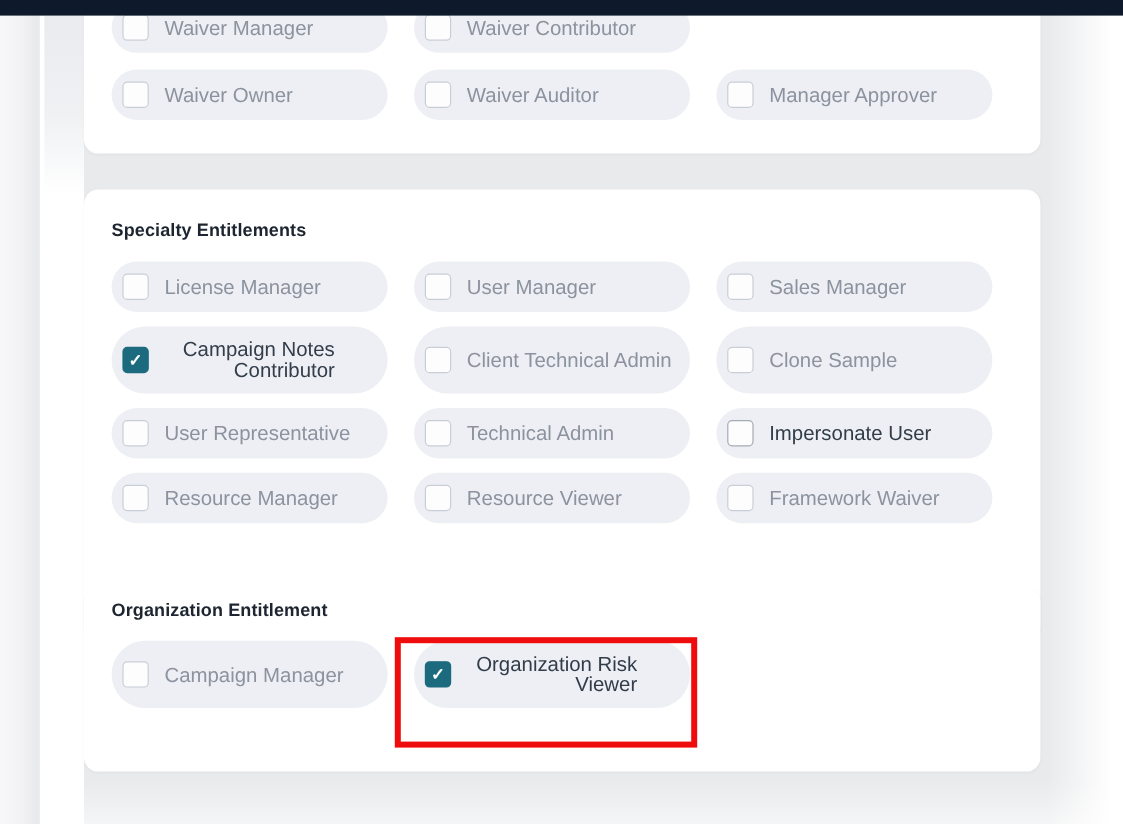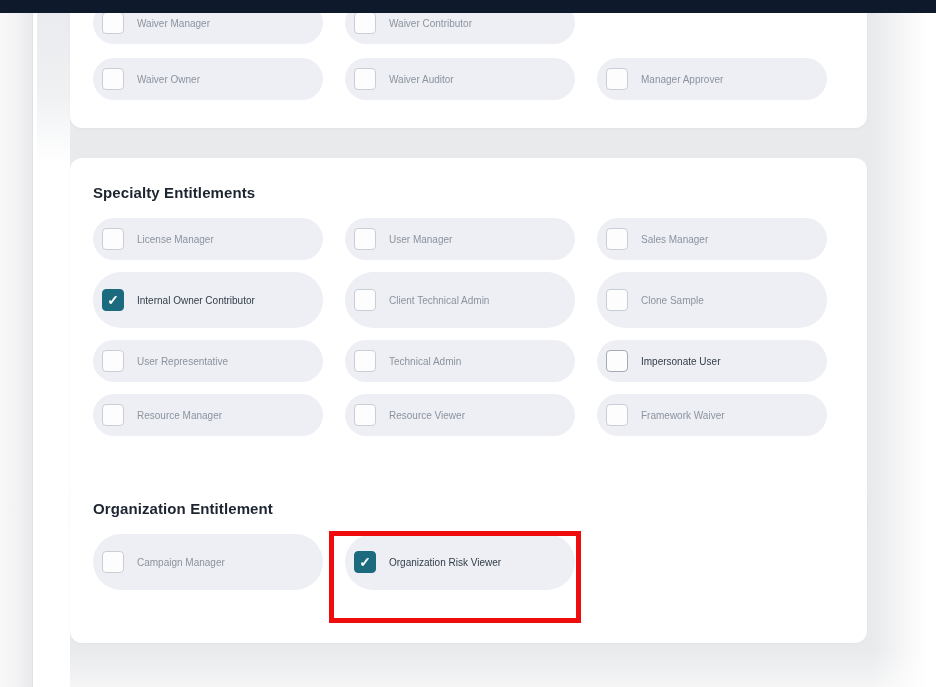--- a/index.html
+++ b/index.html
@@ -40,21 +40,21 @@
   .pill { height:42px; display:flex; align-items:center; gap:13px;
     background:var(--pillbg); border-radius:28px; padding:0 12px 0 9px; }
   .row.tall .pill { height:56px; }
 
   .cb { width:22px; height:22px; flex:0 0 22px; border:1.5px solid #c9ced6; border-radius:4px;
     background:#fdfdfe; display:flex; align-items:center; justify-content:center;
     color:#ffffff; font-size:14px; font-weight:bold; line-height:1; }
   .pill.enabled .cb { border-color:#a4abb5; }
   .pill.checked .cb { background:var(--accent); border-color:var(--accent); }
 
-  .lbl { font-size:10px; color:var(--muted); line-height:17px; }
+  .lbl { font-size:17px; color:var(--muted); line-height:17px;text-align:right; }
   .pill.enabled .lbl { color:var(--active); }
   .pill.two-line .lbl { max-width:142px; }
 
   .red-box { position:absolute; left:329px; top:531px; width:252px; height:92px;
     border:5px solid var(--annot); z-index:5; background:transparent; }
 </style>
 </head>
 <body>
 
 <div class="topbar"></div>
@@ -102,21 +102,21 @@
         <span class="lbl">User Manager</span>
       </div>
       <div class="pill">
         <span class="cb"></span>
         <span class="lbl">Sales Manager</span>
       </div>
     </div>
     <div class="row tall">
       <div class="pill enabled checked two-line">
         <span class="cb">✓</span>
-        <span class="lbl">Internal Owner Contributor</span>
+        <span class="lbl">Campaign Notes Contributor</span>
       </div>
       <div class="pill">
         <span class="cb"></span>
         <span class="lbl">Client Technical Admin</span>
       </div>
       <div class="pill">
         <span class="cb"></span>
         <span class="lbl">Clone Sample</span>
       </div>
     </div>

